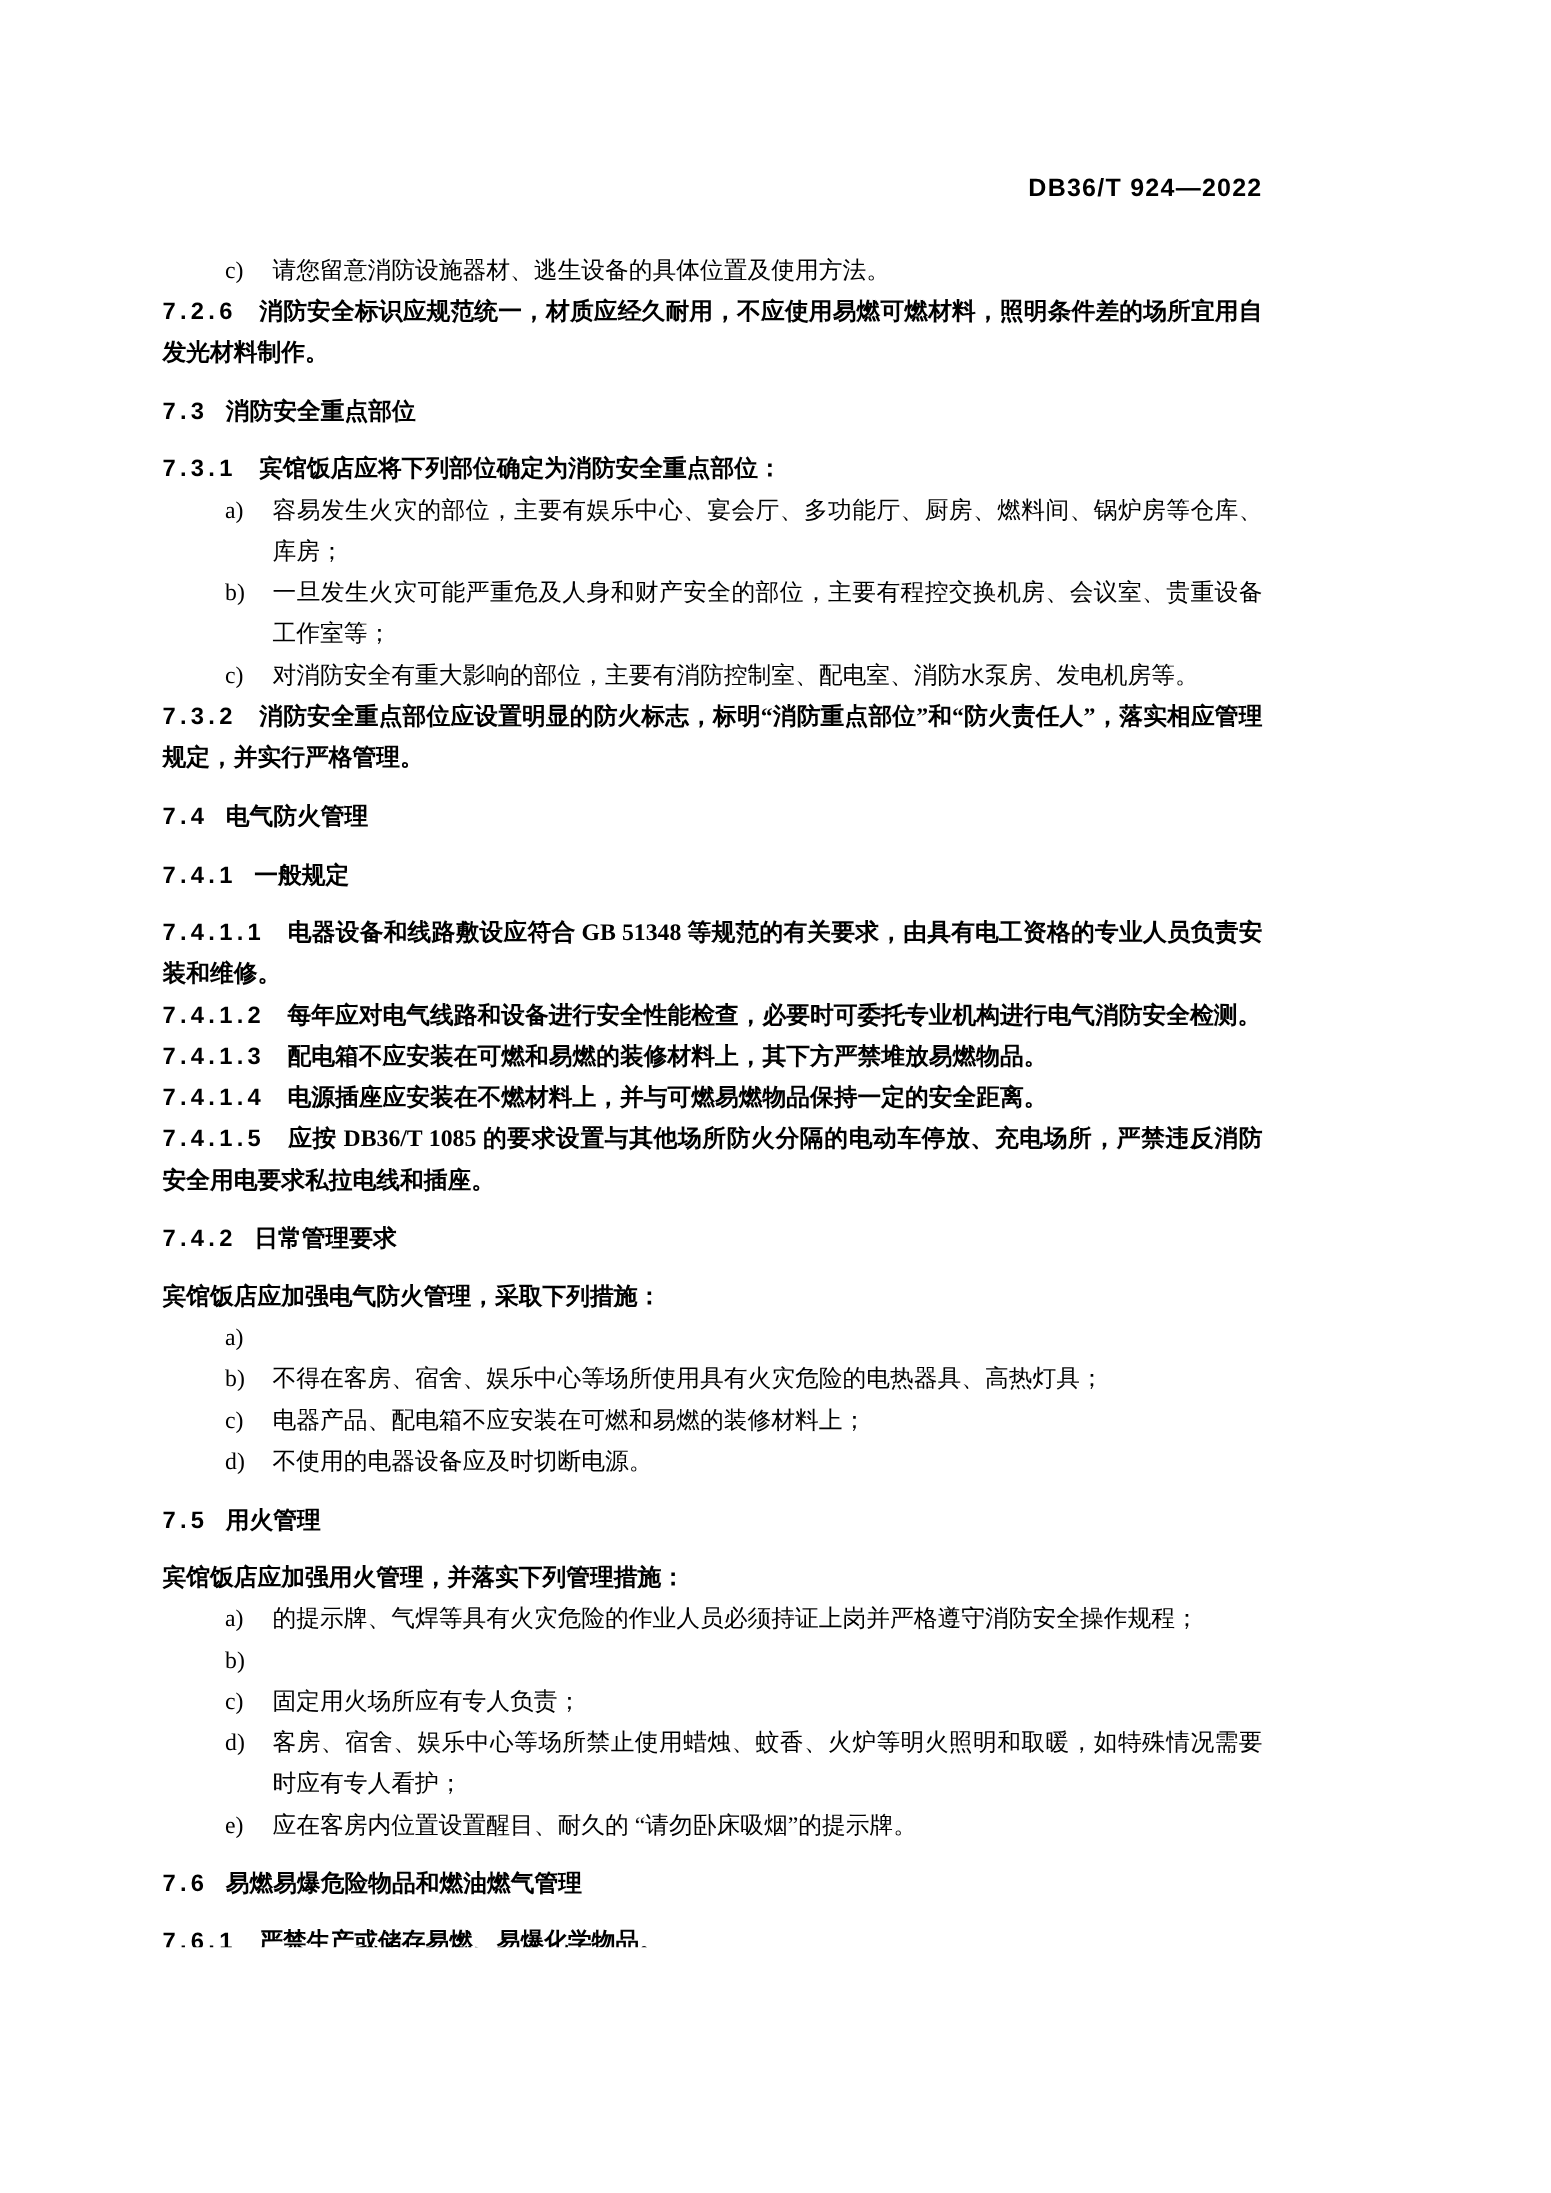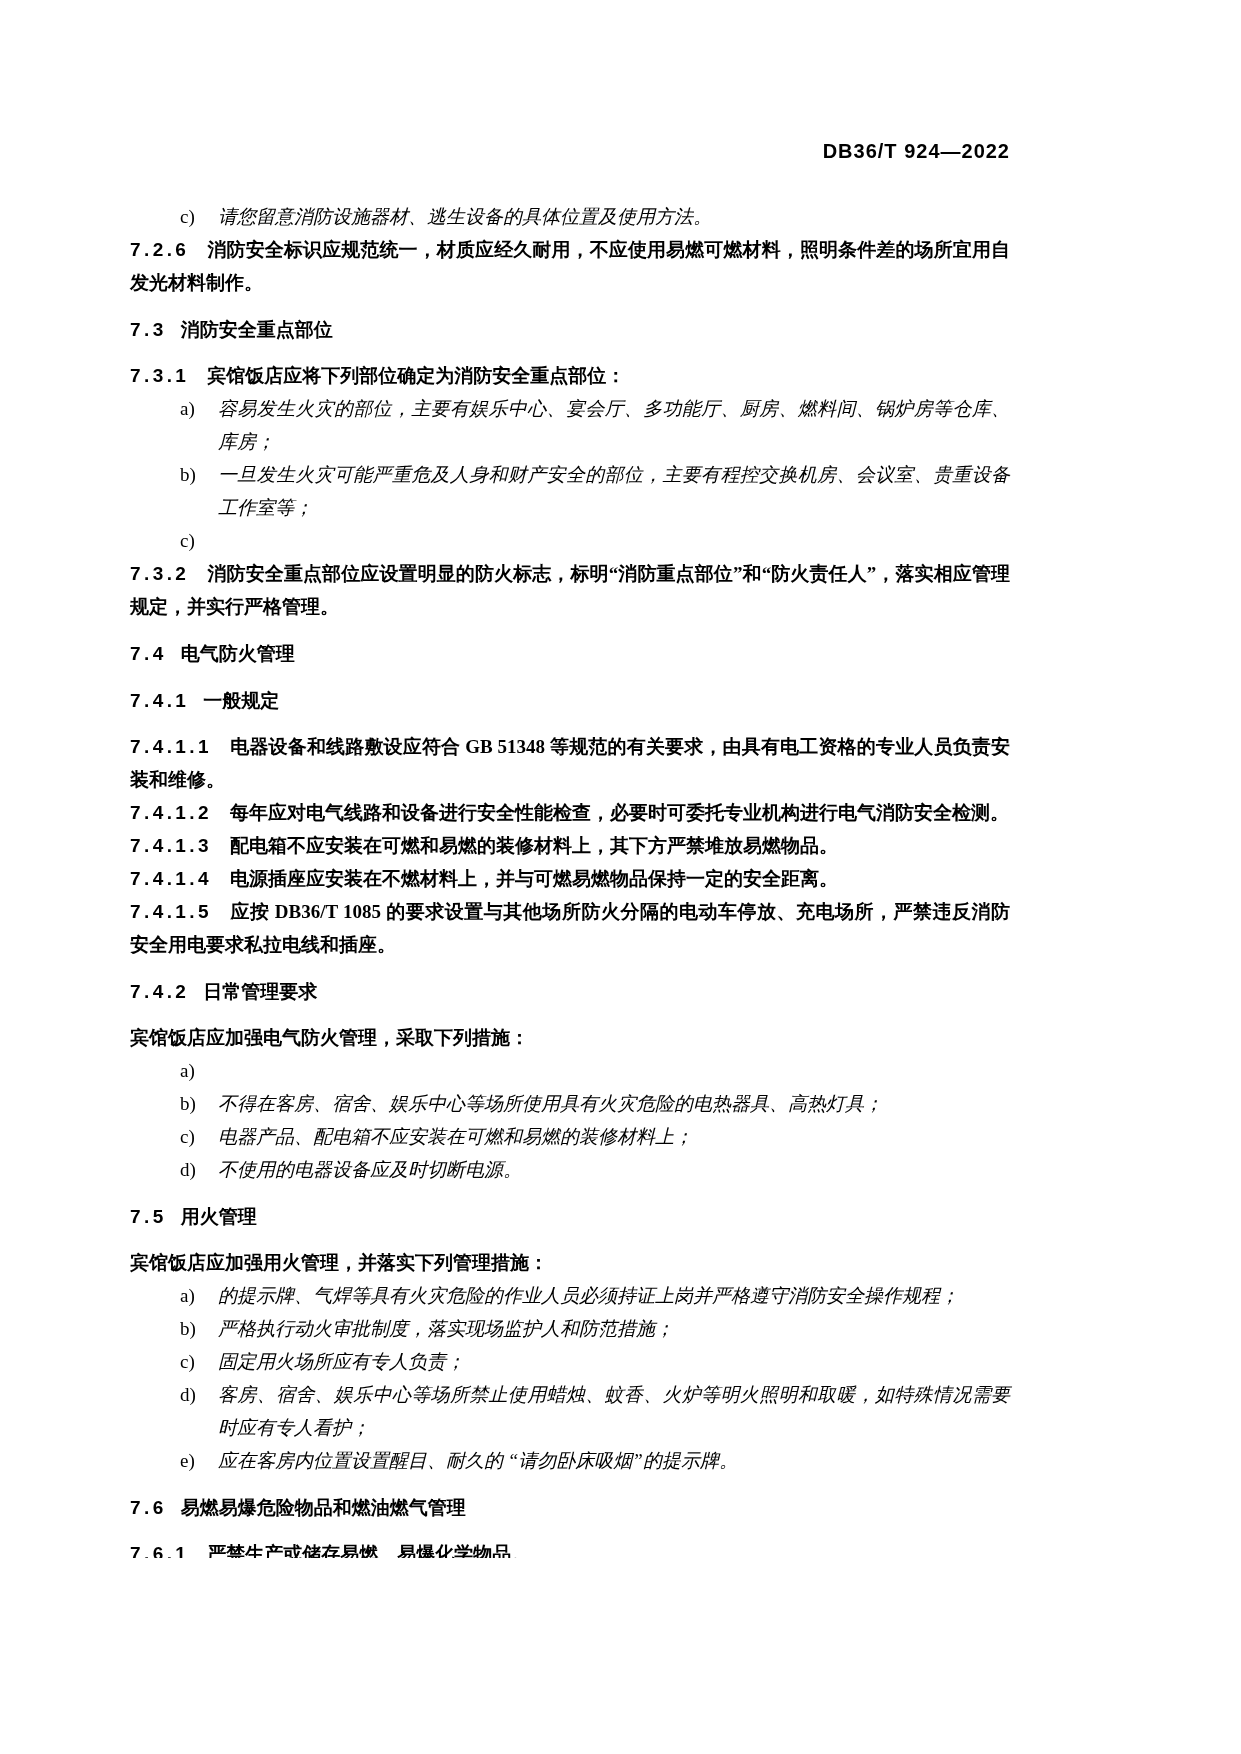--- a/index.html
+++ b/index.html
@@ -57,21 +57,20 @@
     line-height: 33px;
     padding-left: 50px;
     margin: 0;
   }
   .li .marker {
     flex: 0 0 38px;
   }
   .li .li-text {
     flex: 1;
     text-align: justify;
-    font-style: italic;
   }
   .page-number {
     position: absolute;
     left: 1122px;
     top: 1606px;
     font-size: 15.5px;
     line-height: 22px;
     font-family: "Liberation Serif", serif;
   }
 </style>
@@ -97,20 +96,21 @@
     <div class="li">
       <span class="marker">a)</span>
       <span class="li-text">容易发生火灾的部位，主要有娱乐中心、宴会厅、多功能厅、厨房、燃料间、锅炉房等仓库、库房；</span>
     </div>
     <div class="li">
       <span class="marker">b)</span>
       <span class="li-text">一旦发生火灾可能严重危及人身和财产安全的部位，主要有程控交换机房、会议室、贵重设备工作室等；</span>
     </div>
     <div class="li">
       <span class="marker">c)</span>
+      <span class="li-text">对消防安全有重大影响的部位，主要有消防控制室、配电室、消防水泵房、发电机房等。</span>
     </div>
 
     <p class="clause"><span class="num">7.3.2</span><span>消防安全重点部位应设置明显的防火标志，标明“消防重点部位”和“防火责任人”，落实相应管理规定，并实行严格管理。</span></p>
 
     <h2 class="heading"><span class="num">7.4</span><span>电气防火管理</span></h2>
 
     <h3 class="heading"><span class="num">7.4.1</span><span>一般规定</span></h3>
 
     <p class="clause"><span class="num">7.4.1.1</span><span>电器设备和线路敷设应符合 GB 51348 等规范的有关要求，由具有电工资格的专业人员负责安装和维修。</span></p>
     <p class="clause"><span class="num">7.4.1.2</span><span>每年应对电气线路和设备进行安全性能检查，必要时可委托专业机构进行电气消防安全检测。</span></p>
@@ -141,21 +141,20 @@
     <h2 class="heading"><span class="num">7.5</span><span>用火管理</span></h2>
 
     <p class="para">宾馆饭店应加强用火管理，并落实下列管理措施：</p>
 
     <div class="li">
       <span class="marker">a)</span>
       <span class="li-text">的提示牌、气焊等具有火灾危险的作业人员必须持证上岗并严格遵守消防安全操作规程；</span>
     </div>
     <div class="li">
       <span class="marker">b)</span>
-      <span class="li-text">严格执行动火审批制度，落实现场监护人和防范措施；</span>
     </div>
     <div class="li">
       <span class="marker">c)</span>
       <span class="li-text">固定用火场所应有专人负责；</span>
     </div>
     <div class="li">
       <span class="marker">d)</span>
       <span class="li-text">客房、宿舍、娱乐中心等场所禁止使用蜡烛、蚊香、火炉等明火照明和取暖，如特殊情况需要时应有专人看护；</span>
     </div>
     <div class="li">

